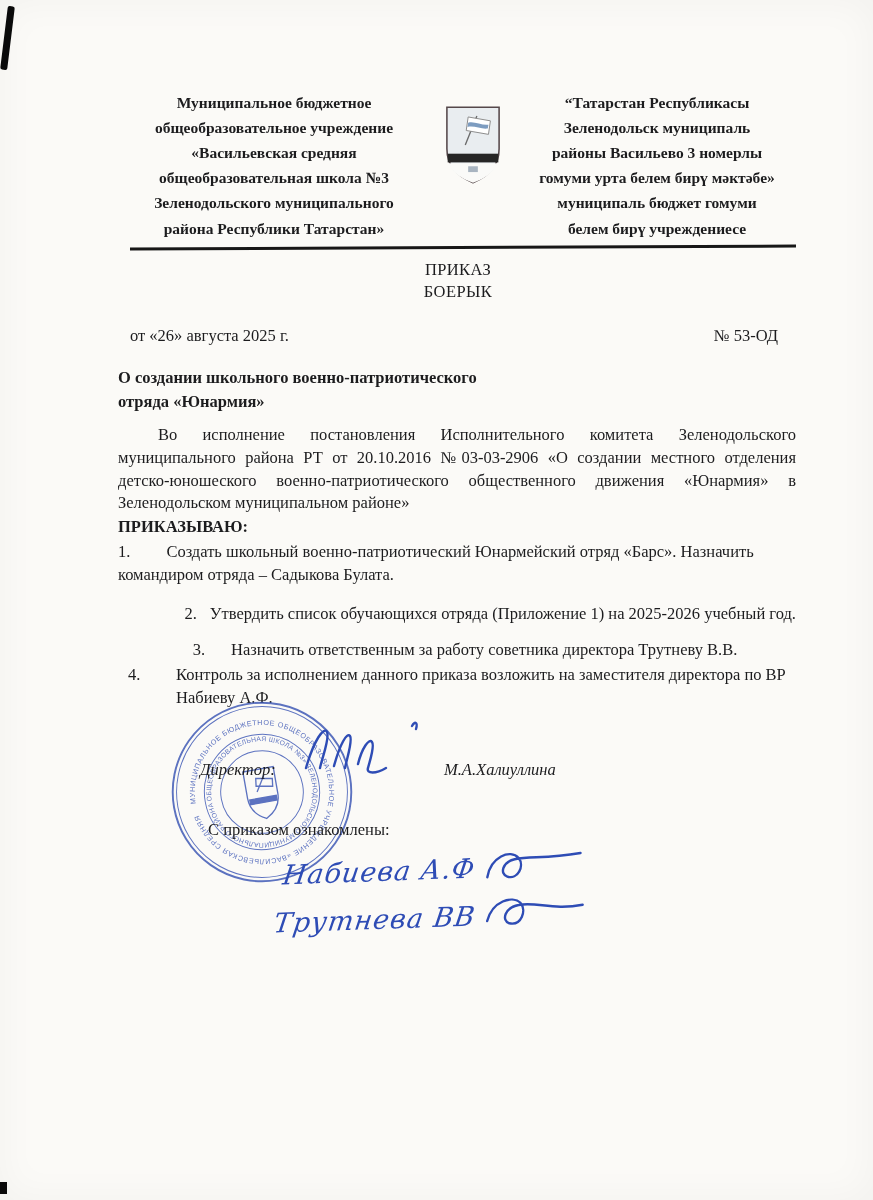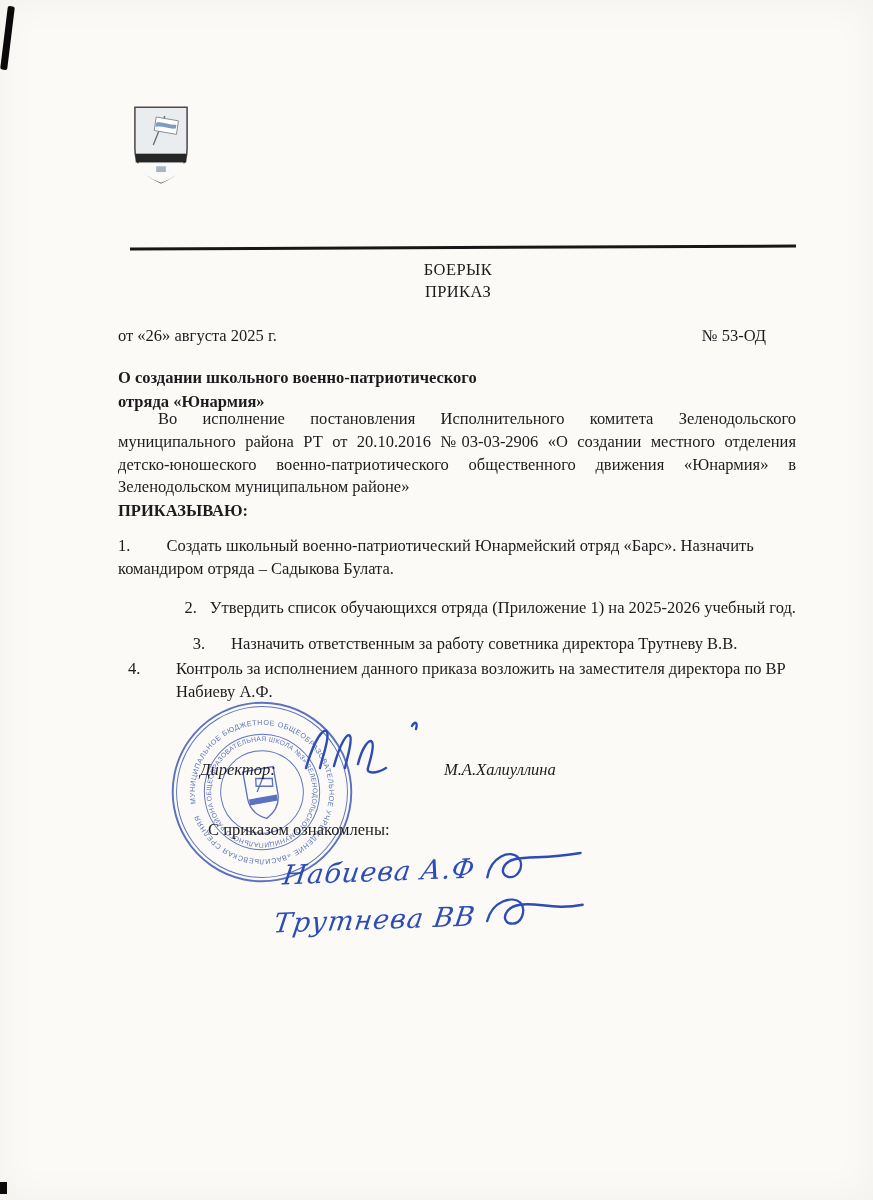--- a/index.html
+++ b/index.html
@@ -23,29 +23,29 @@
   .letterhead { position:absolute; top:90px; left:118px; width:680px; display:flex; align-items:flex-start; }
   .org { font-weight:700; white-space:pre-line; text-align:center; font-size:15.5px; line-height:1.62; }
   .org.left { width:312px; }
   .emblem-wrap { width:86px; display:flex; justify-content:center; padding-top:14px; }
   .org.right { width:282px; }
 
   .rule { position:absolute; left:130px; top:246px; width:666px; height:3px; background:#171717; transform:rotate(-0.25deg); }
 
   .doc-title { position:absolute; top:259px; left:118px; width:680px; text-align:center; line-height:1.32; letter-spacing:0.4px; }
 
-  .meta { position:absolute; top:326px; left:118px; width:680px; display:flex; justify-content:space-between; }
+  .meta { position:absolute; top:326px; left:130px; width:680px; display:flex; justify-content:space-between; }
   .meta .num { padding-right:32px; }
 
   .subject { position:absolute; top:366px; left:118px; font-weight:700; white-space:pre-line; line-height:1.45; }
 
-  .docbody { position:absolute; top:408px; left:118px; width:678px; line-height:1.38; }
+  .docbody { position:absolute; top:424px; left:118px; width:678px; line-height:1.38; }
   .para { text-align:justify; text-indent:40px; }
   .resolve { margin-top:1px;font-weight:bold; }
-  .item { margin-top:12px; }
+  .item { margin-top:2px; }
   .tab { display:inline-block; }
   .t1 { width:36px; }
   .item2 { margin-top:17px; padding-left:10px;text-align:right; }
   .t2 { width:13px; }
   .item3 { margin-top:13px; padding-left:16px;text-align:center; }
   .t3 { width:26px; }
   .item4 { margin-top:2px; padding-left:58px; position:relative; }
   .item4 .n { position:absolute; left:10px; top:0; }
 
   
@@ -65,39 +65,51 @@
 </head>
 <body>
 
 <div class="page">
 
   <div class="artifact-top"></div>
   <div class="artifact-bottom"></div>
 
   
   <header class="letterhead">
+    <div class="org left">Муниципальное бюджетное
+общеобразовательное   учреждение
+«Васильевская  средняя
+общеобразовательная   школа  №3
+Зеленодольского  муниципального
+района  Республики  Татарстан»</div>
     <div class="emblem-wrap">
       <svg viewBox="0 0 60 84" width="58" height="82">
         <path d="M3 3 H57 V46 C57 64 45 75 30 81 C15 75 3 64 3 46 Z" fill="#e9edf0" stroke="#55474a" stroke-width="1.6"></path>
         <line x1="22" y1="42" x2="34" y2="12" stroke="#6b6b6b" stroke-width="1.4"></line>
         <path d="M25 13 L48 17 L46 31 L23 27 Z" fill="#ffffff" stroke="#8a8a8a" stroke-width="1"></path>
         <path d="M25 19 C31 17 39 22 46 21 L45.3 25 C38.5 26 30.5 21.5 24.3 23.5 Z" fill="#7d9cc0"></path>
         <rect x="3.8" y="51" width="52.4" height="9" fill="#262626"></rect>
         <path d="M4.5 61 H55.5 C52 70 42.5 77 30 81 C17.5 77 8 70 4.5 61 Z" fill="#fafaf8"></path>
         <rect x="25" y="64" width="10" height="6" fill="#a8b4c0"></rect>
       </svg>
     </div>
+    <div class="org right">“Татарстан Республикасы
+Зеленодольск  муниципаль
+районы Васильево  3 номерлы
+гомуми урта белем бирү  мәктәбе»
+муниципаль бюджет  гомуми
+белем  бирү  учреждениесе</div>
   </header>
 
   <div class="rule"></div>
 
   
   <div class="doc-title">
+    <div>ПРИКАЗ</div>
     <div>БОЕРЫК</div>
-    <div>ПРИКАЗ</div>
   </div>
 
   
   <div class="meta">
     <span class="date">от  «26»  августа  2025  г.</span>
     <span class="num">№ 53-ОД</span>
   </div>
 
   <div class="subject">О создании школьного военно-патриотического
 отряда  «Юнармия»</div>

